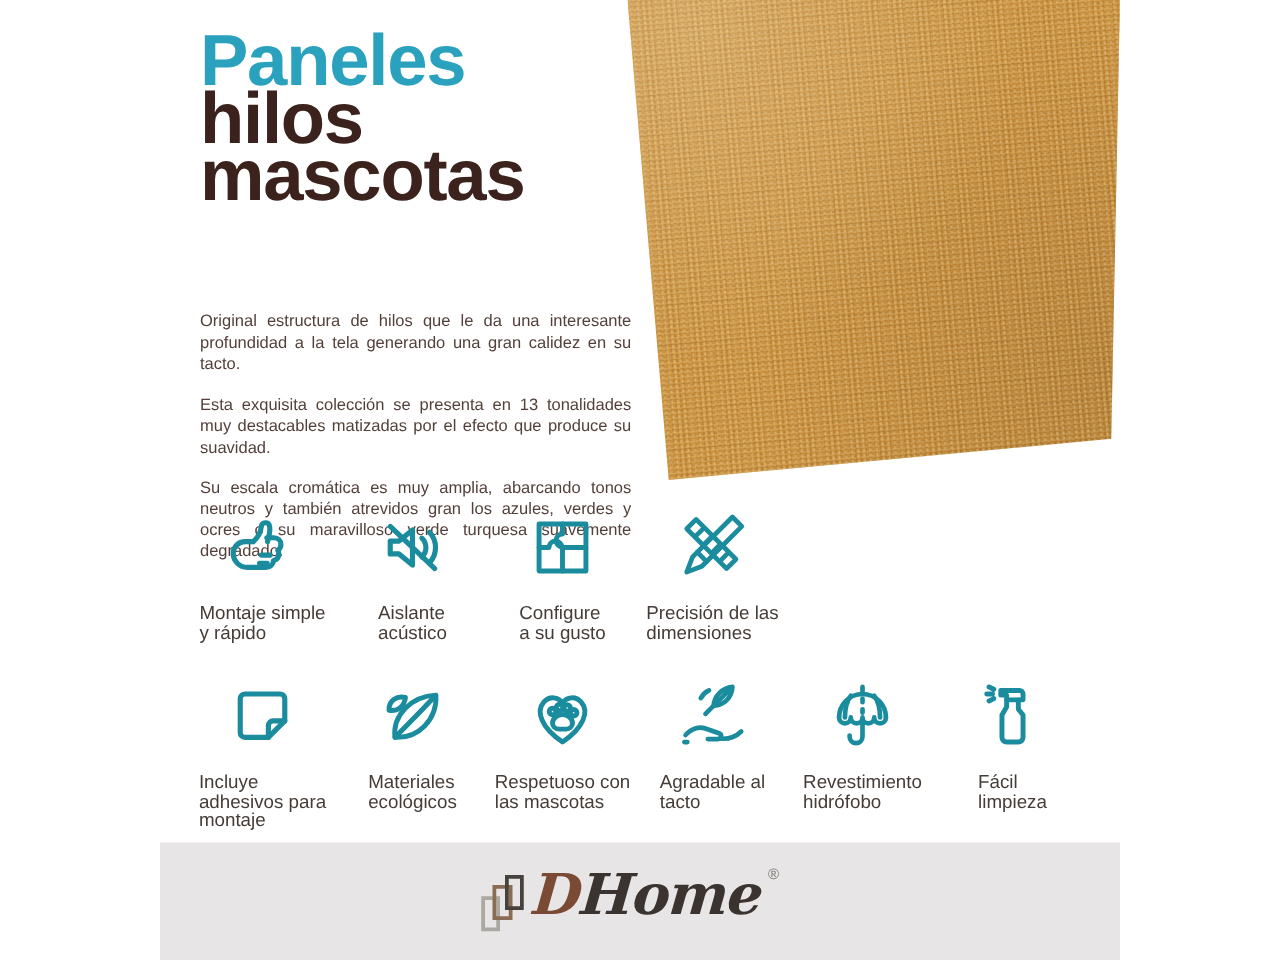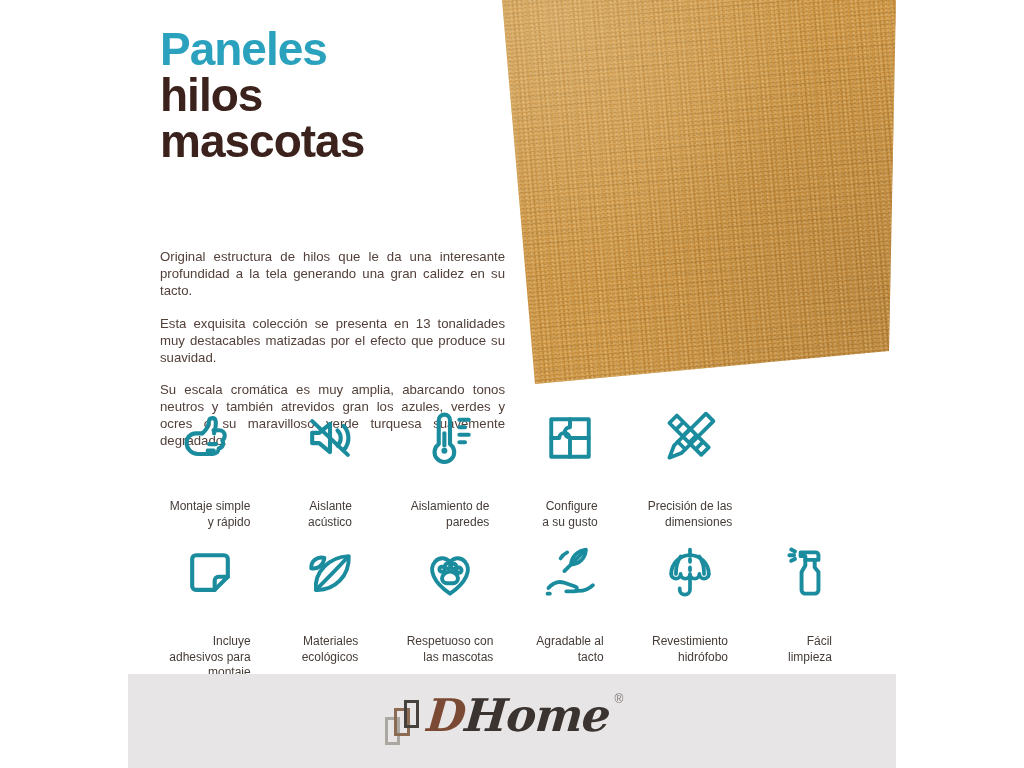--- a/index.html
+++ b/index.html
@@ -15,38 +15,38 @@
           background-image:
             radial-gradient(rgba(255,238,196,.30) 1px, rgba(0,0,0,0) 1.5px),
             radial-gradient(circle at 25% 15%, rgba(255,244,214,.22), rgba(255,244,214,0) 42%),
             radial-gradient(circle at 80% 70%, rgba(90,50,10,.16), rgba(90,50,10,0) 48%),
             repeating-linear-gradient(0deg, rgba(255,230,170,.18) 0 1.5px, rgba(0,0,0,0) 1.5px 4px),
             repeating-linear-gradient(90deg, rgba(110,65,15,.14) 0 1.5px, rgba(0,0,0,0) 1.5px 4px),
             repeating-linear-gradient(0deg, rgba(0,0,0,0) 0 9px, rgba(70,40,5,.06) 9px 10.5px);
           background-size:5px 4px,auto,auto,auto,auto,auto;}
 
   
-  .title{position:absolute;left:160px;top:26px;font-weight:bold;font-size:46px;line-height:46px;
+  .title{position:absolute;left:160px;top:26px;font-weight:bold;font-size:58px;line-height:46px;
          letter-spacing:-1px;}
   .title .accent{color:var(--accent);}
   .title .dark{color:var(--title-dark);}
 
   
   .copy{position:absolute;left:160px;top:233px;width:345px;font-size:13.2px;line-height:16.9px;
         color:var(--text);text-align:justify;}
   .copy p{margin:16px 0 8px 0;}
 
   
   .features{position:absolute;left:150px;top:406px;width:720px;}
   .frow{position:absolute;left:0;display:flex;width:720px;}
   .frow.r1{top:0;} .frow.r2{top:135px;}
   .fcell{width:120px;display:flex;flex-direction:column;align-items:center;}
   .icon-box{height:64px;display:flex;align-items:center;justify-content:center;color:var(--icon);}
   .icon-box svg{width:60px;height:60px;}
-  .flabel{margin-top:29px;font-size:12px;line-height:15.5px;text-align:right;
+  .flabel{margin-top:13px;font-size:15px;line-height:15.5px;text-align:left;
           white-space:pre-line;color:var(--label);}
 
   
   .footer{position:absolute;left:128px;top:674px;width:768px;height:94px;background:var(--footer-bg);
           display:flex;align-items:center;justify-content:center;}
   .logo{display:flex;align-items:flex-start;transform:translateX(-8px);}
   .logo-rects{position:relative;width:34px;height:50px;margin-top:8px;}
   .lr{position:absolute;border:3px solid;}
   .lr.gray{left:0;top:17px;width:9px;height:22px;border-color:#ABA7A1;}
   .lr.brown{left:9px;top:8px;width:10px;height:22px;border-color:#8B6B53;}
@@ -104,34 +104,20 @@
             <path d="M40 24a11 11 0 0 1 0 16"></path>
             <path d="M46.5 19a19 19 0 0 1 0 26"></path>
             <path d="M13 14l38 36"></path>
           </g>
             </svg>
         </div>
         <div class="flabel">Aislante
 acústico</div>
       </div>
 
-      <div class="fcell">
-        <div class="icon-box">
-          <svg viewBox="0 0 64 64">
-              <g fill="none" stroke="currentColor" stroke-width="4.4" stroke-linecap="round" stroke-linejoin="round">
-            <path d="M20 38.5V13a6 6 0 0 1 12 0v25.5a10.5 10.5 0 1 1-12 0z"></path>
-            <path d="M26 27v13"></path>
-            <circle cx="26" cy="45.5" r="3.2" fill="currentColor" stroke="none"></circle>
-            <path d="M42 12.5h10M42 20.5h6M42 28.5h10M42 36.5h6"></path>
-          </g>
-            </svg>
-        </div>
-        <div class="flabel">Aislamiento de
-paredes</div>
-      </div>
 
       <div class="fcell">
         <div class="icon-box">
           <svg viewBox="0 0 64 64">
               <g fill="none" stroke="currentColor" stroke-width="4.2" stroke-linecap="round" stroke-linejoin="round">
             <rect x="12" y="12" width="40" height="40"></rect>
             <path d="M32 12v8.5a5.5 5.5 0 1 0 0 11V52"></path>
             <path d="M12 32h8.5a5.5 5.5 0 1 1 11 0H52"></path>
           </g>
             </svg>

